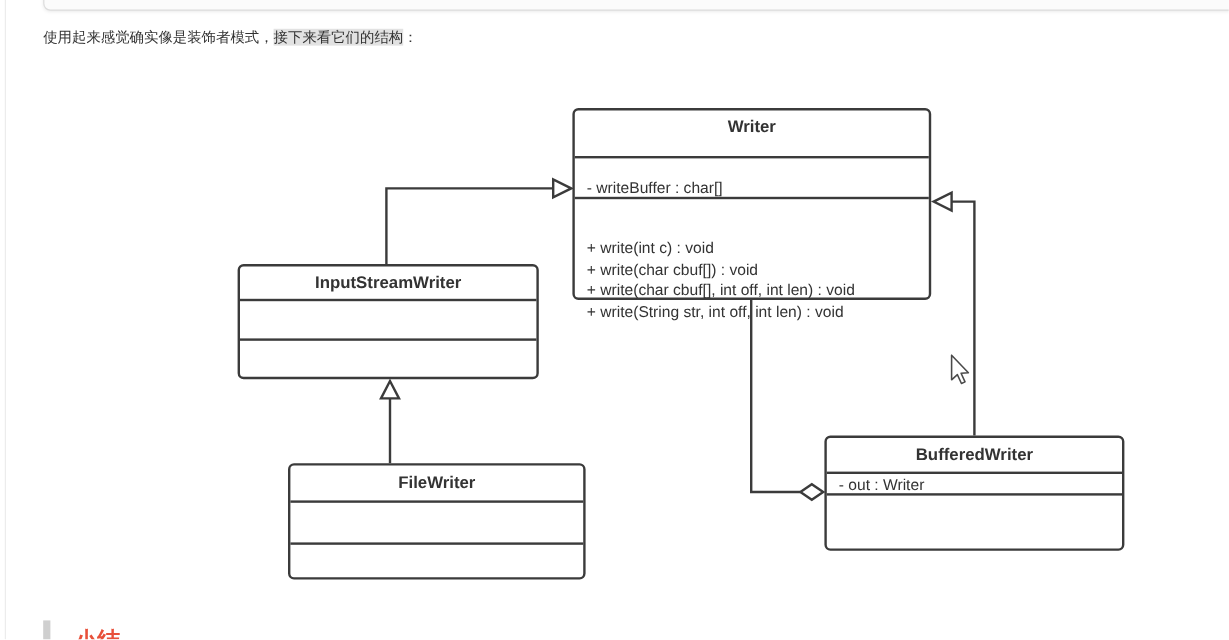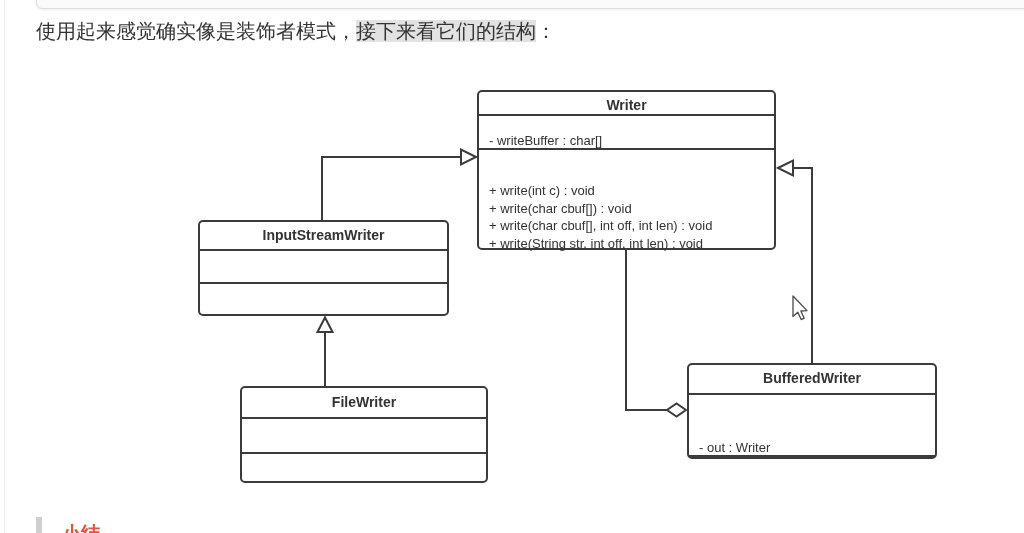--- a/index.html
+++ b/index.html
@@ -24,21 +24,21 @@
     left: 36px; top: -22px;
     width: 1000px; height: 31px;
     background: #fbfbfb;
     border: 1px solid #dcdcdc;
     border-radius: 6px;
     box-shadow: 0 1px 3px rgba(0,0,0,0.08);
   }
   .paragraph {
     position: absolute;
     left: 36px; top: 20px;
-    font-size: 20px;
+    font-size: 12px;
     line-height: 22px;
     color: #333333;
     white-space: nowrap;
   }
   .paragraph .hl {
     background: #e2e2e2;
   }
   
   .diagram-svg {
     position: absolute;
@@ -67,36 +67,36 @@
   }
   .uml-methods {
     padding: 4px 10px 0 10px;
     line-height: 17.6px;
     margin-top: 28px;
   }
   .uml-empty-row { border-bottom: 2px solid #3b3b3b; }
   .uml-empty-last { border-bottom: none; }
   
   .c-writer   { left: 477px; top: 90px;  width: 299px; height: 160px; }
-  .c-writer   .uml-title { height: 24px; line-height: 27px; text-align: center; }
+  .c-writer   .uml-title { height: 40px; line-height: 27px; text-align: center; }
   .c-writer   .uml-attrs { height: 34px; }
   
   .c-isw      { left: 198px; top: 220px; width: 251px; height: 96px; }
   .c-isw      .uml-title { height: 29px; line-height: 26px; text-align: center; }
   .c-isw      .row1 { height: 33px; }
   .c-isw      .row2 { height: 30px; }
   
   .c-fw       { left: 200px; top: 386px; width: 248px; height: 97px; margin-left: 40px; }
   .c-fw       .uml-title { height: 31px; line-height: 28px; }
   .c-fw       .row1 { height: 35px; }
   .c-fw       .row2 { height: 27px; }
   
   .c-bw       { left: 687px; top: 363px; width: 250px; height: 96px; }
   .c-bw       .uml-title { height: 30px; line-height: 27px; }
-  .c-bw       .uml-attrs { height: 18px; margin-top: 44px; }
+  .c-bw       .uml-attrs { height: 18px; }
   
   .quote-bar {
     position: absolute;
     left: 36px; top: 517px;
     width: 6px; height: 30px;
     background: #cfcfcf;
   }
   .bottom-heading {
     position: absolute;
     left: 62px; top: 521px;

